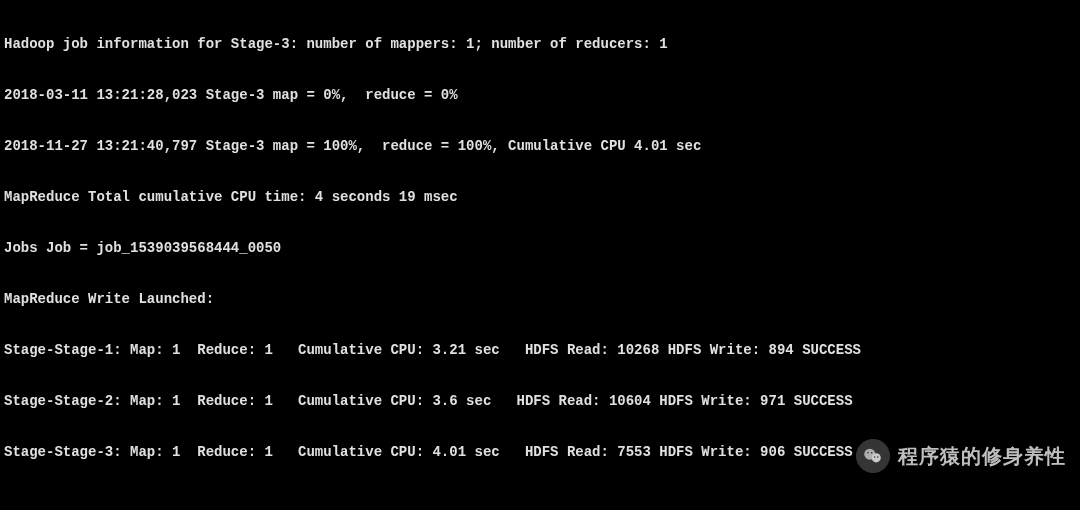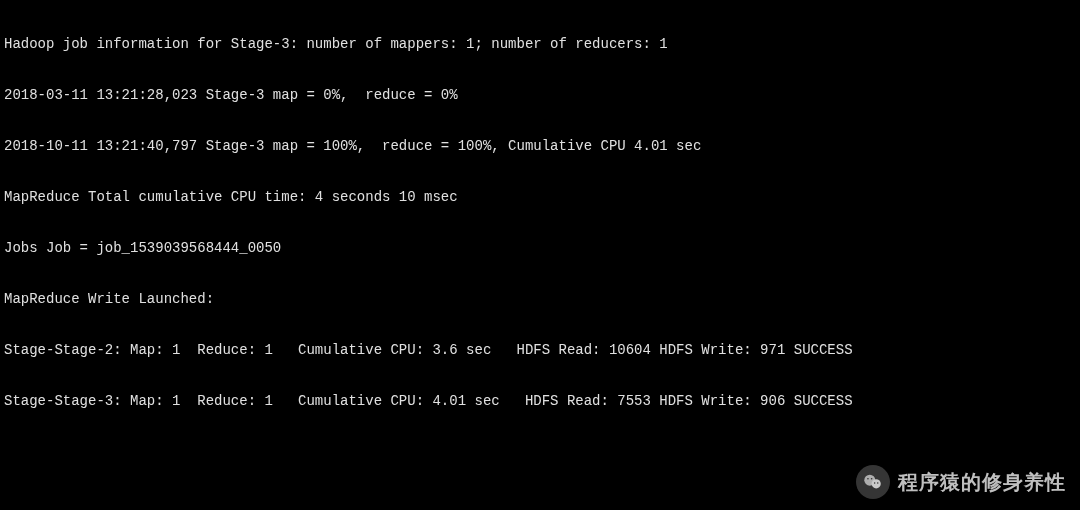--- a/index.html
+++ b/index.html
@@ -12,25 +12,25 @@
     font-family: "Consolas", "Courier New", monospace;
     font-size: 14px;
     line-height: 17px;
     overflow: hidden;
     position: relative;
   }
   .terminal {
     padding: 2px 4px;
     white-space: pre;
   }
-  .line { white-space: pre; }
+  .line { white-space: pre; font-weight: bold; }
   .watermark {
     position: absolute;
     right: 14px;
-    bottom: 11px;
+    bottom: 37px;
     display: flex;
     align-items: center;
     gap: 8px;
     color: #d0d0d0;
     font-family: "Microsoft YaHei", Arial, sans-serif;
     font-size: 20px;
     font-weight: 600;
     opacity: 0.92;
     letter-spacing: 1px;
   }
@@ -44,24 +44,25 @@
     justify-content: center;
   }
   .wm-icon svg { width: 22px; height: 22px; }
 </style>
 </head>
 <body>
 
 <div class="terminal">
   <div class="line">Hadoop job information for Stage-3: number of mappers: 1; number of reducers: 1</div>
   <div class="line">2018-03-11 13:21:28,023 Stage-3 map = 0%,  reduce = 0%</div>
-  <div class="line">2018-10-11 13:21:40,797 Stage-3 map = 100%,  reduce = 100%, Cumulative CPU 4.01 sec</div>
-  <div class="line">MapReduce Total cumulative CPU time: 4 seconds 10 msec</div>
+  <div class="line">2018-11-27 13:21:40,797 Stage-3 map = 100%,  reduce = 100%, Cumulative CPU 4.01 sec</div>
+  <div class="line">MapReduce Total cumulative CPU time: 4 seconds 19 msec</div>
   <div class="line">Jobs Job = job_1539039568444_0050</div>
   <div class="line">MapReduce Write Launched:</div>
+  <div class="line">Stage-Stage-1: Map: 1  Reduce: 1   Cumulative CPU: 3.21 sec   HDFS Read: 10268 HDFS Write: 894 SUCCESS</div>
   <div class="line">Stage-Stage-2: Map: 1  Reduce: 1   Cumulative CPU: 3.6 sec   HDFS Read: 10604 HDFS Write: 971 SUCCESS</div>
   <div class="line">Stage-Stage-3: Map: 1  Reduce: 1   Cumulative CPU: 4.01 sec   HDFS Read: 7553 HDFS Write: 906 SUCCESS</div>
   
   
   
   
   
 </div>
 
 <div class="watermark">

